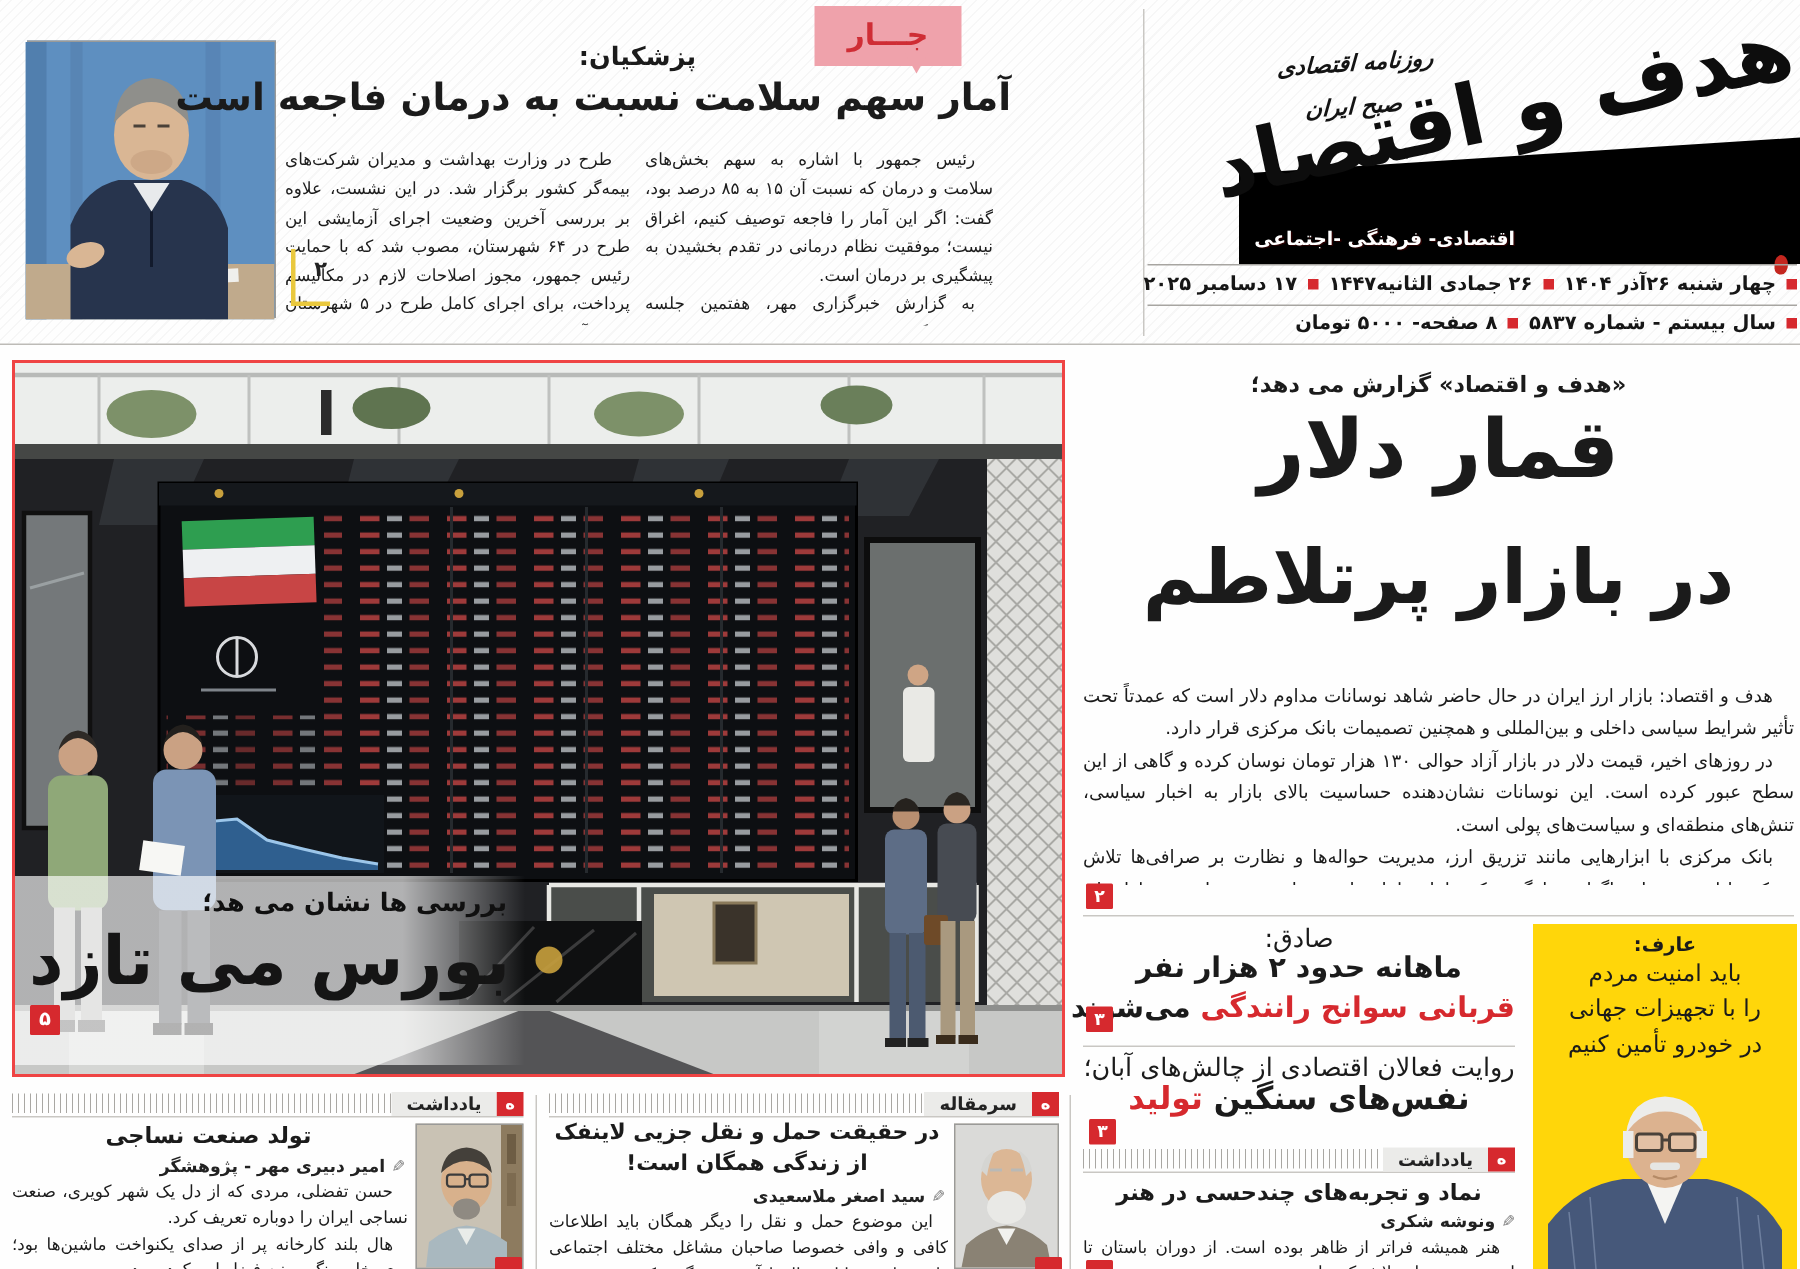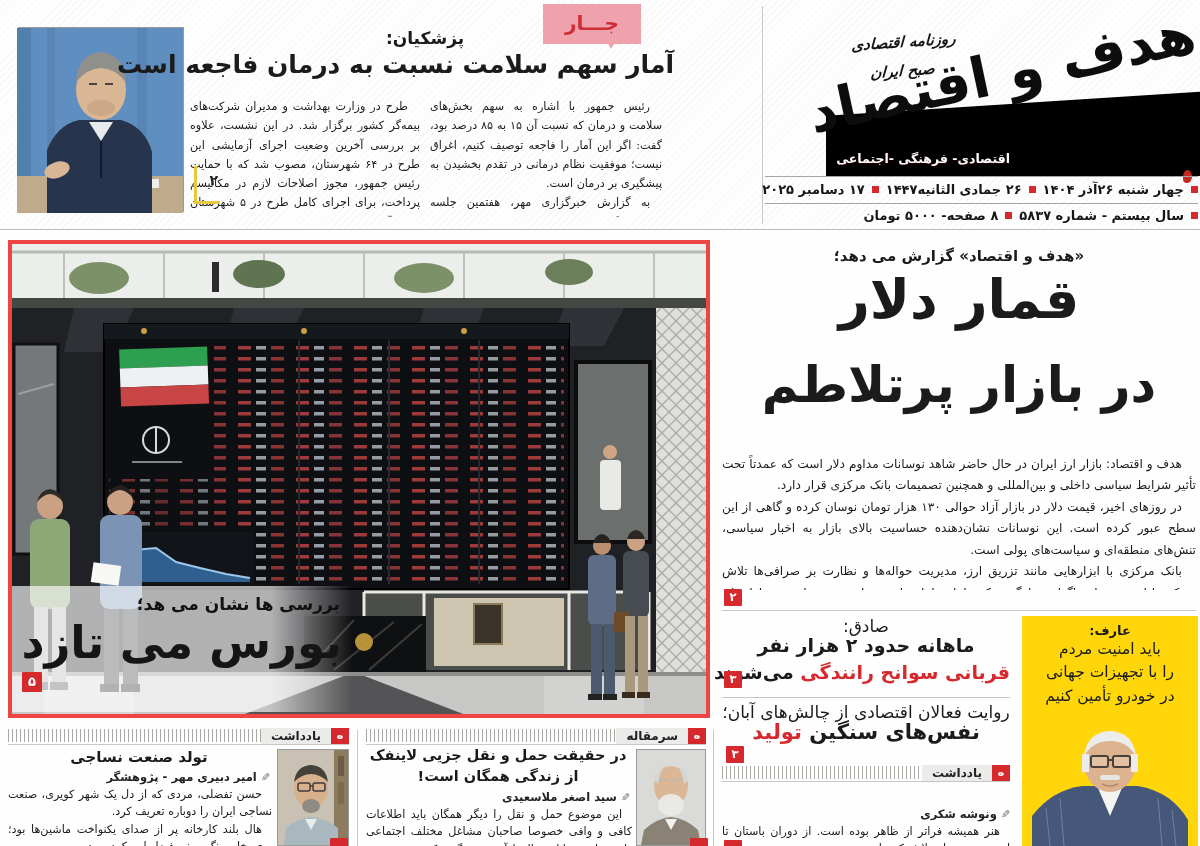--- a/index.html
+++ b/index.html
@@ -72,21 +72,21 @@
   .small-body { font-size:11.2px; line-height:1.55; text-align:justify; overflow:hidden; }
   .small-body p { text-indent:10px; }
 
   
   .aref { left:1022px; top:616px; width:176px; height:230px; background:#ffd60a; overflow:hidden; }
   .aref-kicker { margin-top:7px; font-size:13px; font-weight:bold; text-align:center; }
   .aref-line { font-size:15.5px; font-weight:normal; text-align:center; line-height:1.5; }
   .aref-photo { position:absolute; left:0; bottom:0; width:176px; height:118px; }
 
   
-  .photo { left:8px; top:240px; width:702px; height:478px; border:4px solid #ef4444; background:#d6d7d5; overflow:hidden; }
+  .photo { left:8px; top:240px; width:702px; height:478px; border:2px solid #ef4444; background:#d6d7d5; overflow:hidden; }
   .ph-band { position:absolute; left:0; top:342px; width:340px; height:126px;
      background:linear-gradient(to right, rgba(255,255,255,.65) 0 76%, rgba(255,255,255,0) 100%); }
   .ph-kicker { padding:8px 12px 0 0; font-size:17px; font-weight:bold; color:#101010; text-align:right; }
   .ph-headline { padding:2px 10px 0 4px; font-size:45px; font-weight:bold; color:#151515; text-align:right; white-space:nowrap; }
   .side-photo { position:absolute; border:1px solid #9a9a98; background:#d2ccc0; }
 </style>
 </head>
 <body>
 
 <div class="page">
@@ -337,20 +337,21 @@
   <div class="abs h21" style="left:722px;top:720px;width:288px;">
     <span>نفس‌های سنگین </span><span class="red">تولید</span>
   </div>
   <div class="badge" style="left:726px;top:746px;">۳</div>
 
   <div class="sec-head" style="left:722px;top:764px;width:288px;">
     <div class="sec-logo">ه</div>
     <div class="sec-label">یادداشت</div>
     <div class="sec-stripes"></div>
   </div>
+  <div class="abs note-title" style="left:722px;top:786px;width:288px;">نماد و تجربه‌های چندحسی در هنر</div>
   <div class="abs author" style="left:722px;top:807px;width:288px;">
     <span class="pen">✎</span><span>ونوشه شکری</span>
   </div>
   <div class="abs small-body" style="left:722px;top:823px;width:288px;height:23px;">
     <p>هنر همیشه فراتر از ظاهر بوده است. از دوران باستان تا امروز، هنرمندان تلاش کرده‌اند…</p>
   </div>
   <div class="badge" style="left:724px;top:840px;"></div>
 
   <div class="aref abs">
     <div class="aref-kicker">عارف:</div>

